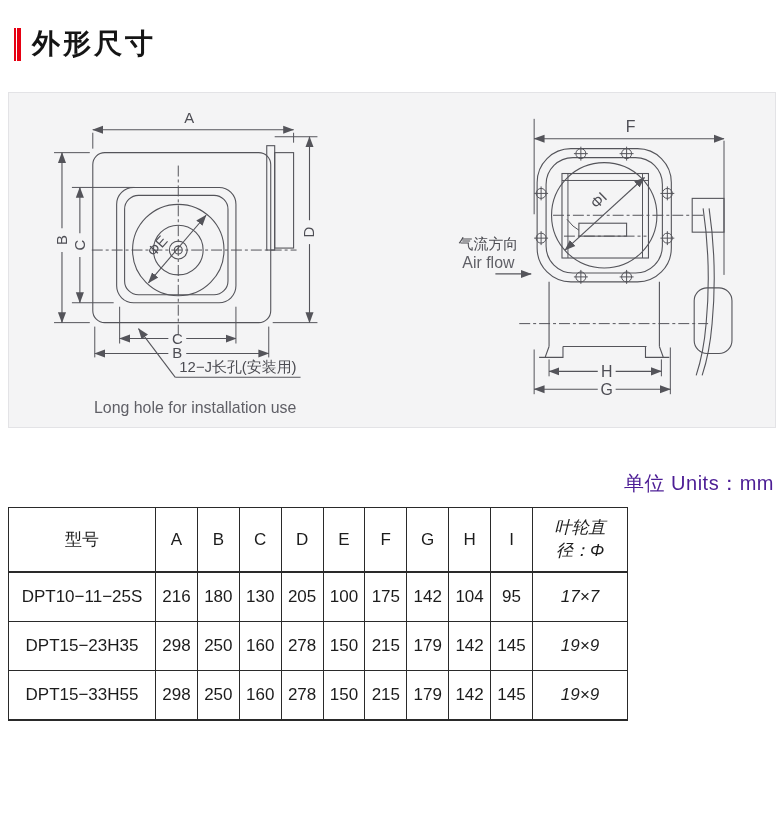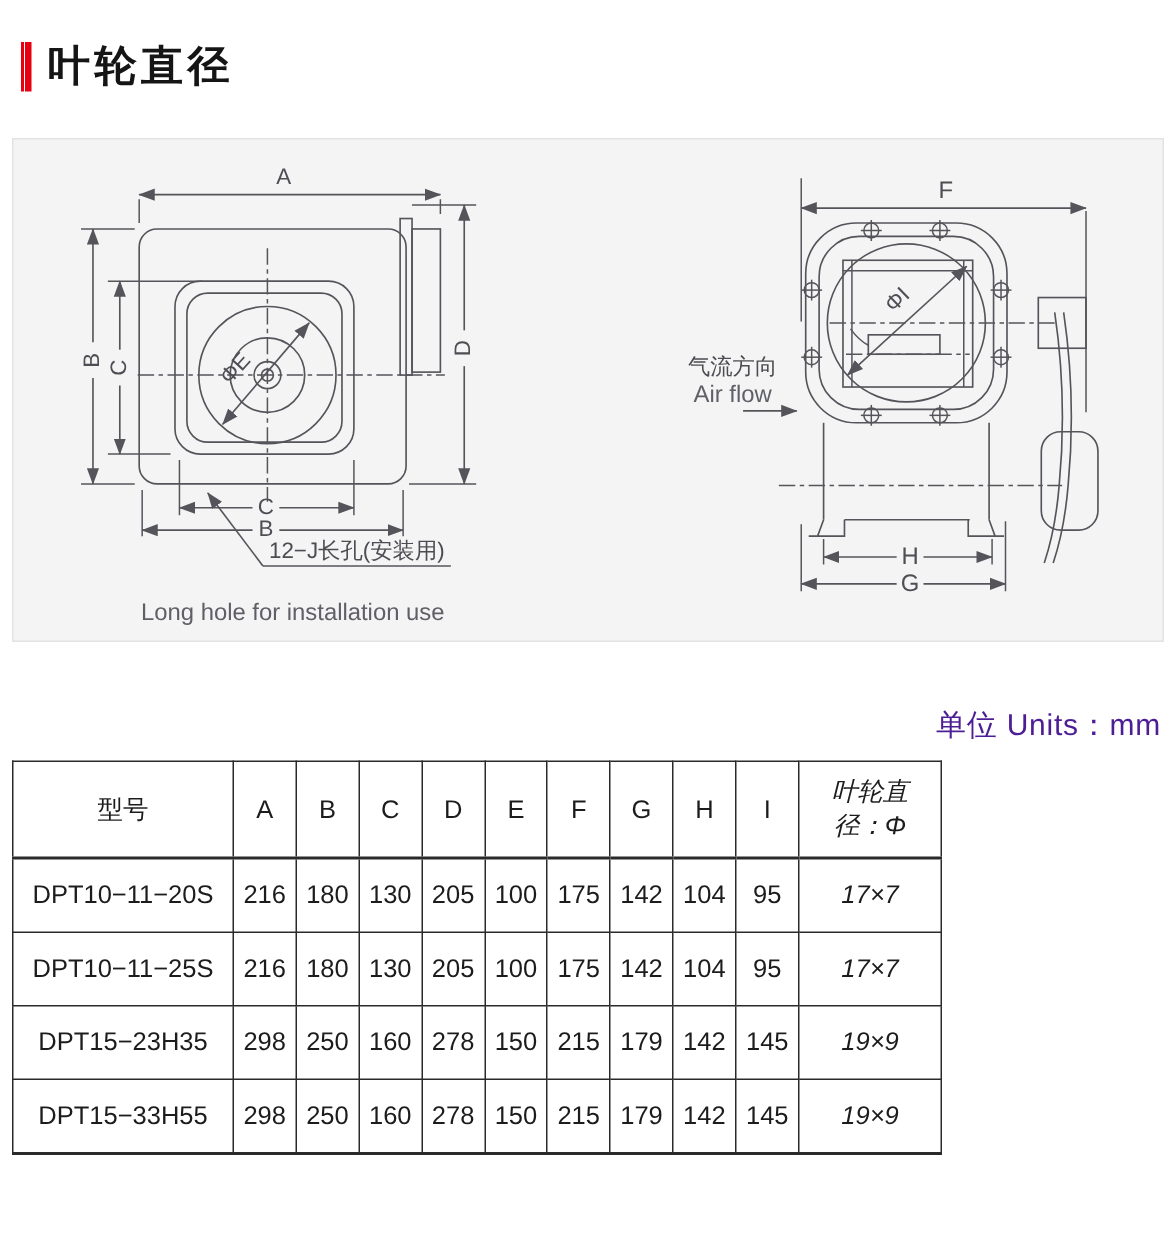--- a/index.html
+++ b/index.html
@@ -47,21 +47,21 @@
   tbody td{height:48px;}
   th:first-child,td:first-child{width:142px;}
   th:last-child,td:last-child{width:90px;font-style:italic;}
   .hdr-wrap{display:inline-block;width:3.2em;line-height:1.35;}
 </style>
 </head>
 <body>
 
 <div class="hdr">
   <div class="accent"></div>
-  <h1>叶轮直径</h1>
+  <h1>外形尺寸</h1>
 </div>
 
 <div class="panel">
 <svg viewBox="0 0 768 336">
   <defs>
     <marker id="arr" viewBox="0 0 10 10" refX="9.5" refY="5" markerWidth="10" markerHeight="10" orient="auto-start-reverse">
       <path d="M0,1.3 L10,5 L0,8.7 Z" fill="#54545a"></path>
     </marker>
   </defs>
 
@@ -237,33 +237,20 @@
         <th>E</th>
         <th>F</th>
         <th>G</th>
         <th>H</th>
         <th>I</th>
         <th><span class="hdr-wrap">叶轮直径：Φ</span></th>
       </tr>
   </thead>
   <tbody>
       <tr>
-        <td>DPT10−11−20S</td>
-        <td>216</td>
-        <td>180</td>
-        <td>130</td>
-        <td>205</td>
-        <td>100</td>
-        <td>175</td>
-        <td>142</td>
-        <td>104</td>
-        <td>95</td>
-        <td>17×7</td>
-      </tr>
-      <tr>
         <td>DPT10−11−25S</td>
         <td>216</td>
         <td>180</td>
         <td>130</td>
         <td>205</td>
         <td>100</td>
         <td>175</td>
         <td>142</td>
         <td>104</td>
         <td>95</td>

